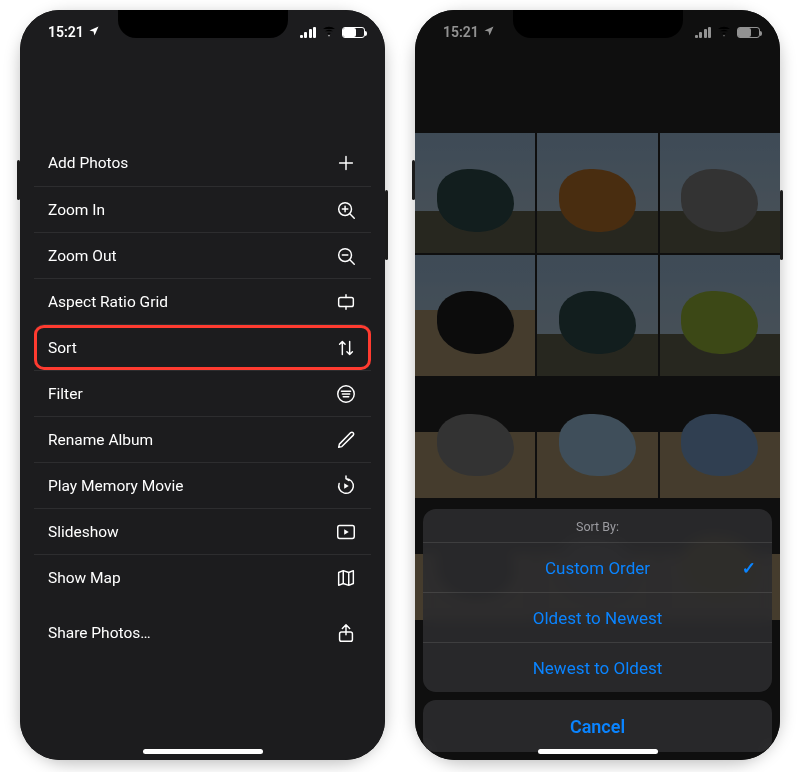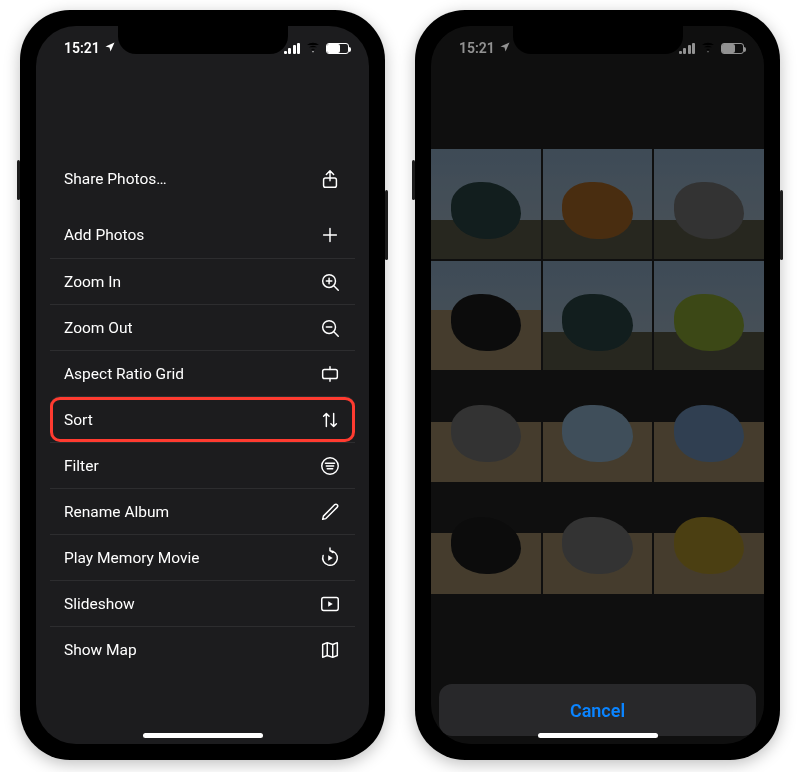--- a/index.html
+++ b/index.html
@@ -14,21 +14,21 @@
     justify-content: center;
     align-items: flex-start;
   }
 
   
   .phone {
     width: 365px;
     height: 750px;
     background: #000;
     border-radius: 50px;
-    padding: 16px;
+    padding: 0;
     box-shadow: 0 4px 16px rgba(0,0,0,.25);
     position: relative;
   }
   .phone::before, .phone::after { 
     content:""; position:absolute; background:#1b1b1b; border-radius:2px;
   }
   .phone::before { left:-3px; top:150px; width:3px; height:40px; }
   .phone::after  { right:-3px; top:180px; width:3px; height:70px; }
 
   .screen {
@@ -266,116 +266,116 @@
         <span class="ico">
           <svg viewBox="0 0 24 24">
               <path d="M7 7l10 10M17 7L7 17"></path>
             </svg>
         </span>
       </div>
     </div>
 
     <div class="menu-group">
       <div class="menu-row">
+        <span>Add Photos</span>
+        <span class="ico">
+            <svg viewBox="0 0 24 24">
+              <path d="M12 5v14M5 12h14"></path>
+            </svg>
+          </span>
+      </div>
+      <div class="menu-row">
+        <span>Zoom In</span>
+        <span class="ico">
+            <svg viewBox="0 0 24 24">
+              <circle cx="11" cy="11" r="7"></circle>
+              <path d="M21 21l-4.3-4.3M11 8v6M8 11h6"></path>
+            </svg>
+          </span>
+      </div>
+      <div class="menu-row">
+        <span>Zoom Out</span>
+        <span class="ico">
+            <svg viewBox="0 0 24 24">
+              <circle cx="11" cy="11" r="7"></circle>
+              <path d="M21 21l-4.3-4.3M8 11h6"></path>
+            </svg>
+          </span>
+      </div>
+      <div class="menu-row">
+        <span>Aspect Ratio Grid</span>
+        <span class="ico">
+            <svg viewBox="0 0 24 24">
+              <rect x="4" y="7" width="16" height="10" rx="2"></rect>
+              <path d="M12 4v3M12 17v3"></path>
+            </svg>
+          </span>
+      </div>
+      <div class="menu-row highlight">
+        <span>Sort</span>
+        <span class="ico">
+            <svg viewBox="0 0 24 24">
+              <path d="M8 5v14M8 5l-3 3M8 5l3 3M16 19V5M16 19l-3-3M16 19l3-3"></path>
+            </svg>
+          </span>
+      </div>
+      <div class="menu-row">
+        <span>Filter</span>
+        <span class="ico">
+            <svg viewBox="0 0 24 24">
+              <circle cx="12" cy="12" r="9"></circle>
+              <path d="M7 9h10M8 12h8M9 15h6"></path>
+            </svg>
+          </span>
+      </div>
+      <div class="menu-row">
+        <span>Rename Album</span>
+        <span class="ico">
+            <svg viewBox="0 0 24 24">
+              <path d="M4 20l3.5-.8L20 6.7a2 2 0 0 0-2.8-2.8L4.8 16.5 4 20z"></path>
+            </svg>
+          </span>
+      </div>
+      <div class="menu-row">
+        <span>Play Memory Movie</span>
+        <span class="ico">
+            <svg viewBox="0 0 24 24">
+              <path d="M12 4a8 8 0 1 1-7.5 5.2M12 4V1M12 4l3 2"></path>
+              <path d="M10 9l5 3-5 3z" fill="currentColor" stroke="none"></path>
+            </svg>
+          </span>
+      </div>
+      <div class="menu-row">
+        <span>Slideshow</span>
+        <span class="ico">
+            <svg viewBox="0 0 24 24">
+              <rect x="3" y="5" width="18" height="14" rx="2"></rect>
+              <path d="M10 9l5 3-5 3z" fill="currentColor" stroke="none"></path>
+            </svg>
+          </span>
+      </div>
+      <div class="menu-row">
+        <span>Show Map</span>
+        <span class="ico">
+            <svg viewBox="0 0 24 24">
+              <path d="M9 4 4 6v14l5-2 6 2 5-2V4l-5 2-6-2zM9 4v14M15 6v14"></path>
+            </svg>
+          </span>
+      </div>
+    </div>
+
+    <div class="menu-group">
+      <div class="menu-row">
         <span>Share Photos…</span>
         <span class="ico">
           <svg viewBox="0 0 24 24">
               <path d="M12 3v11M8 7l4-4 4 4"></path>
               <rect x="5" y="11" width="14" height="10" rx="2"></rect>
             </svg>
         </span>
-      </div>
-    </div>
-
-    <div class="menu-group">
-      <div class="menu-row">
-        <span>Add Photos</span>
-        <span class="ico">
-            <svg viewBox="0 0 24 24">
-              <path d="M12 5v14M5 12h14"></path>
-            </svg>
-          </span>
-      </div>
-      <div class="menu-row">
-        <span>Zoom In</span>
-        <span class="ico">
-            <svg viewBox="0 0 24 24">
-              <circle cx="11" cy="11" r="7"></circle>
-              <path d="M21 21l-4.3-4.3M11 8v6M8 11h6"></path>
-            </svg>
-          </span>
-      </div>
-      <div class="menu-row">
-        <span>Zoom Out</span>
-        <span class="ico">
-            <svg viewBox="0 0 24 24">
-              <circle cx="11" cy="11" r="7"></circle>
-              <path d="M21 21l-4.3-4.3M8 11h6"></path>
-            </svg>
-          </span>
-      </div>
-      <div class="menu-row">
-        <span>Aspect Ratio Grid</span>
-        <span class="ico">
-            <svg viewBox="0 0 24 24">
-              <rect x="4" y="7" width="16" height="10" rx="2"></rect>
-              <path d="M12 4v3M12 17v3"></path>
-            </svg>
-          </span>
-      </div>
-      <div class="menu-row highlight">
-        <span>Sort</span>
-        <span class="ico">
-            <svg viewBox="0 0 24 24">
-              <path d="M8 5v14M8 5l-3 3M8 5l3 3M16 19V5M16 19l-3-3M16 19l3-3"></path>
-            </svg>
-          </span>
-      </div>
-      <div class="menu-row">
-        <span>Filter</span>
-        <span class="ico">
-            <svg viewBox="0 0 24 24">
-              <circle cx="12" cy="12" r="9"></circle>
-              <path d="M7 9h10M8 12h8M9 15h6"></path>
-            </svg>
-          </span>
-      </div>
-      <div class="menu-row">
-        <span>Rename Album</span>
-        <span class="ico">
-            <svg viewBox="0 0 24 24">
-              <path d="M4 20l3.5-.8L20 6.7a2 2 0 0 0-2.8-2.8L4.8 16.5 4 20z"></path>
-            </svg>
-          </span>
-      </div>
-      <div class="menu-row">
-        <span>Play Memory Movie</span>
-        <span class="ico">
-            <svg viewBox="0 0 24 24">
-              <path d="M12 4a8 8 0 1 1-7.5 5.2M12 4V1M12 4l3 2"></path>
-              <path d="M10 9l5 3-5 3z" fill="currentColor" stroke="none"></path>
-            </svg>
-          </span>
-      </div>
-      <div class="menu-row">
-        <span>Slideshow</span>
-        <span class="ico">
-            <svg viewBox="0 0 24 24">
-              <rect x="3" y="5" width="18" height="14" rx="2"></rect>
-              <path d="M10 9l5 3-5 3z" fill="currentColor" stroke="none"></path>
-            </svg>
-          </span>
-      </div>
-      <div class="menu-row">
-        <span>Show Map</span>
-        <span class="ico">
-            <svg viewBox="0 0 24 24">
-              <path d="M9 4 4 6v14l5-2 6 2 5-2V4l-5 2-6-2zM9 4v14M15 6v14"></path>
-            </svg>
-          </span>
       </div>
     </div>
 
     <div class="edit-actions">Edit Actions…</div>
 
     <div class="home-indicator"></div>
   </div>
 </div>
 
 <div class="phone">
@@ -483,20 +483,26 @@
         </div>
       <div class="cell c-yellow">
           <div class="wall"></div>
           <div class="shape"></div>
         </div>
     </div>
 
     <div class="sheet-dim"></div>
 
     <div class="sheet">
+      <div class="sheet-block">
+        <div class="sheet-title">Sort By:</div>
+        <div class="sheet-row selected">Custom Order</div>
+        <div class="sheet-row">Oldest to Newest</div>
+        <div class="sheet-row">Newest to Oldest</div>
+      </div>
       <div class="sheet-block cancel-block">
         <div class="cancel-row">Cancel</div>
       </div>
     </div>
 
     <div class="home-indicator"></div>
   </div>
 </div>
 
 </body></html>

